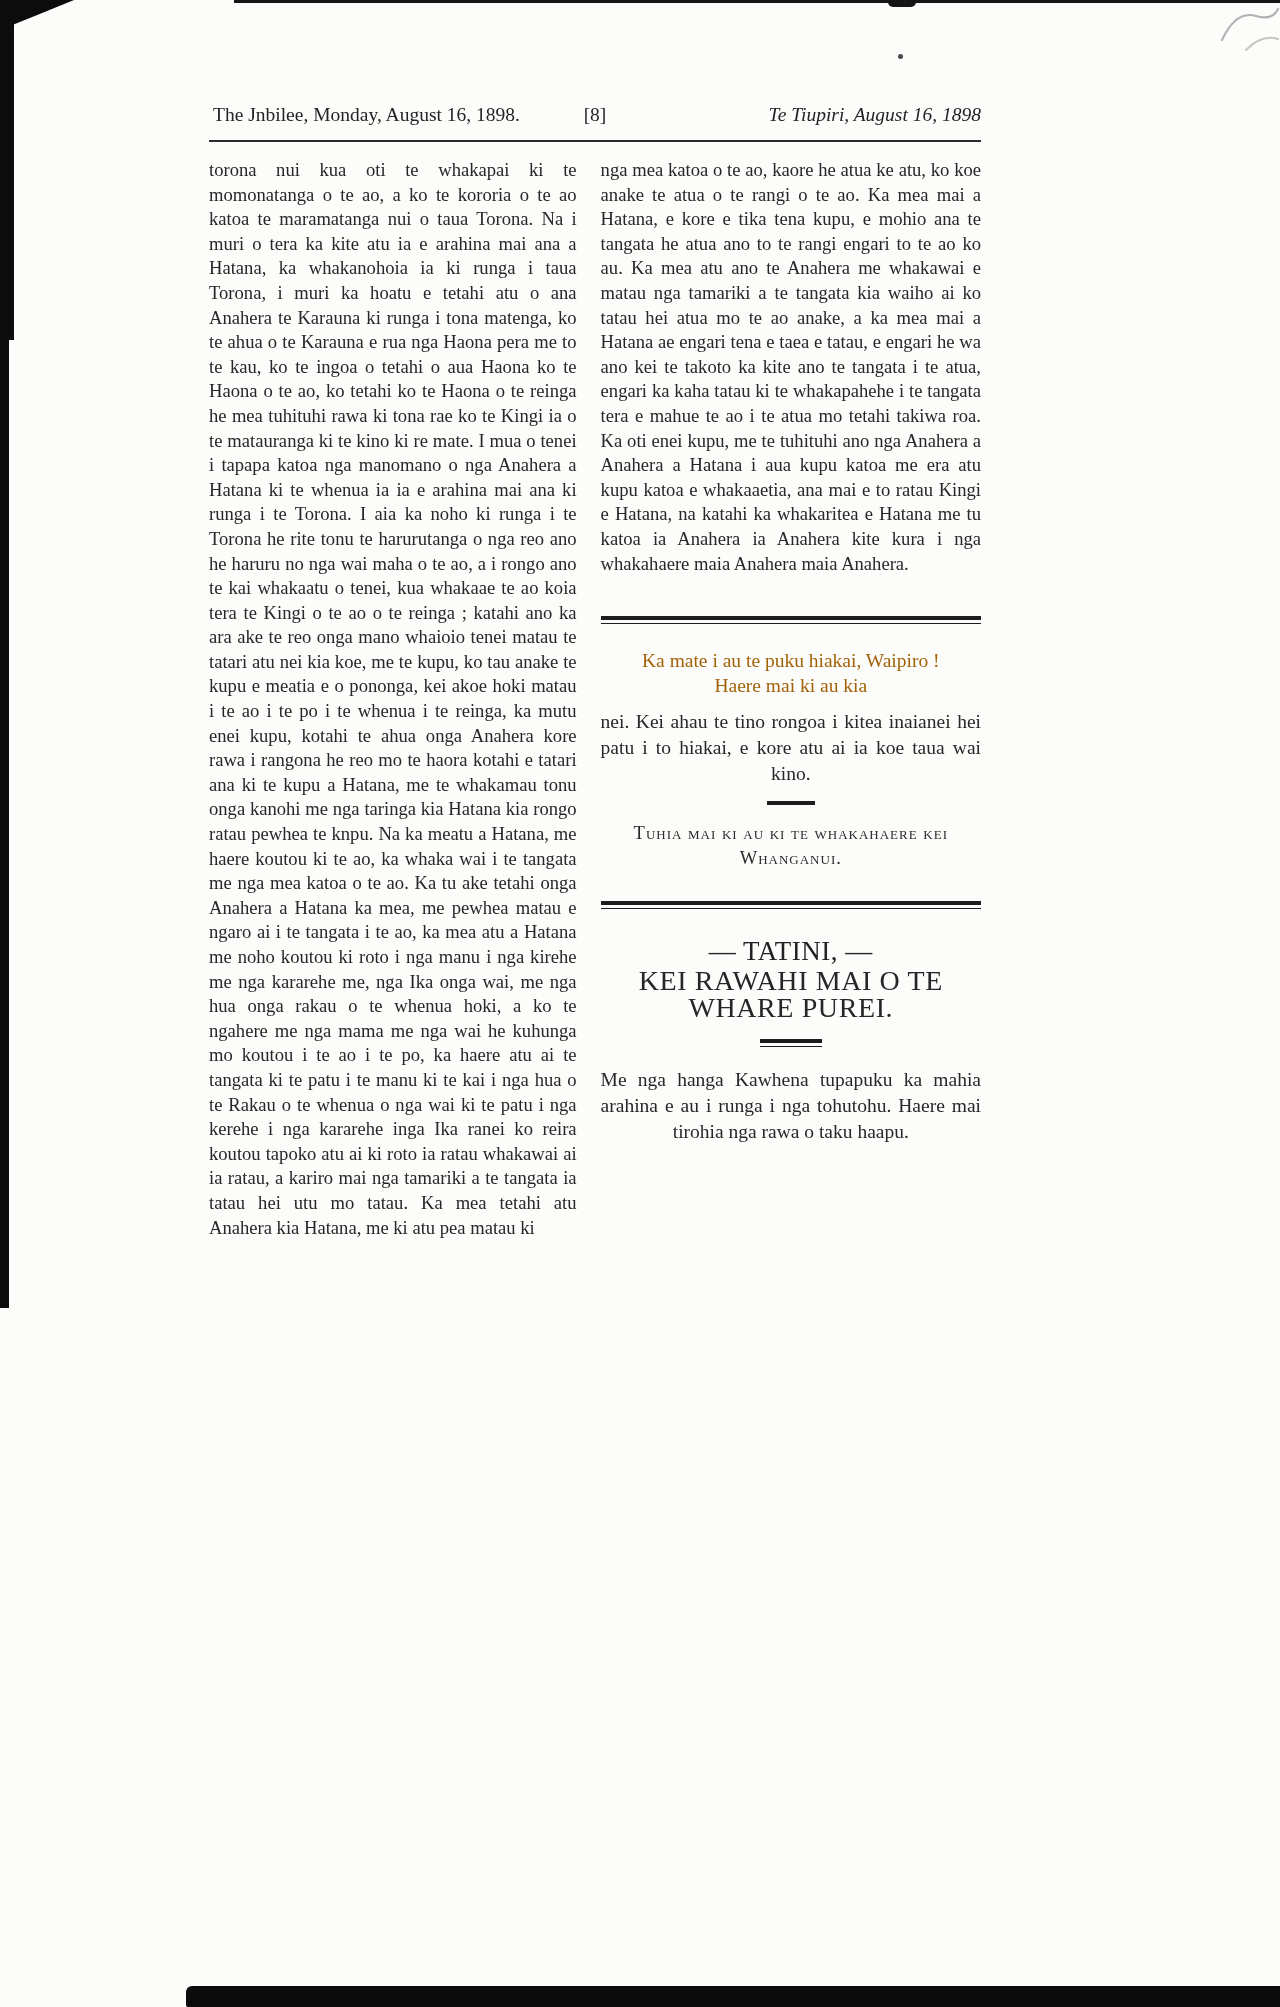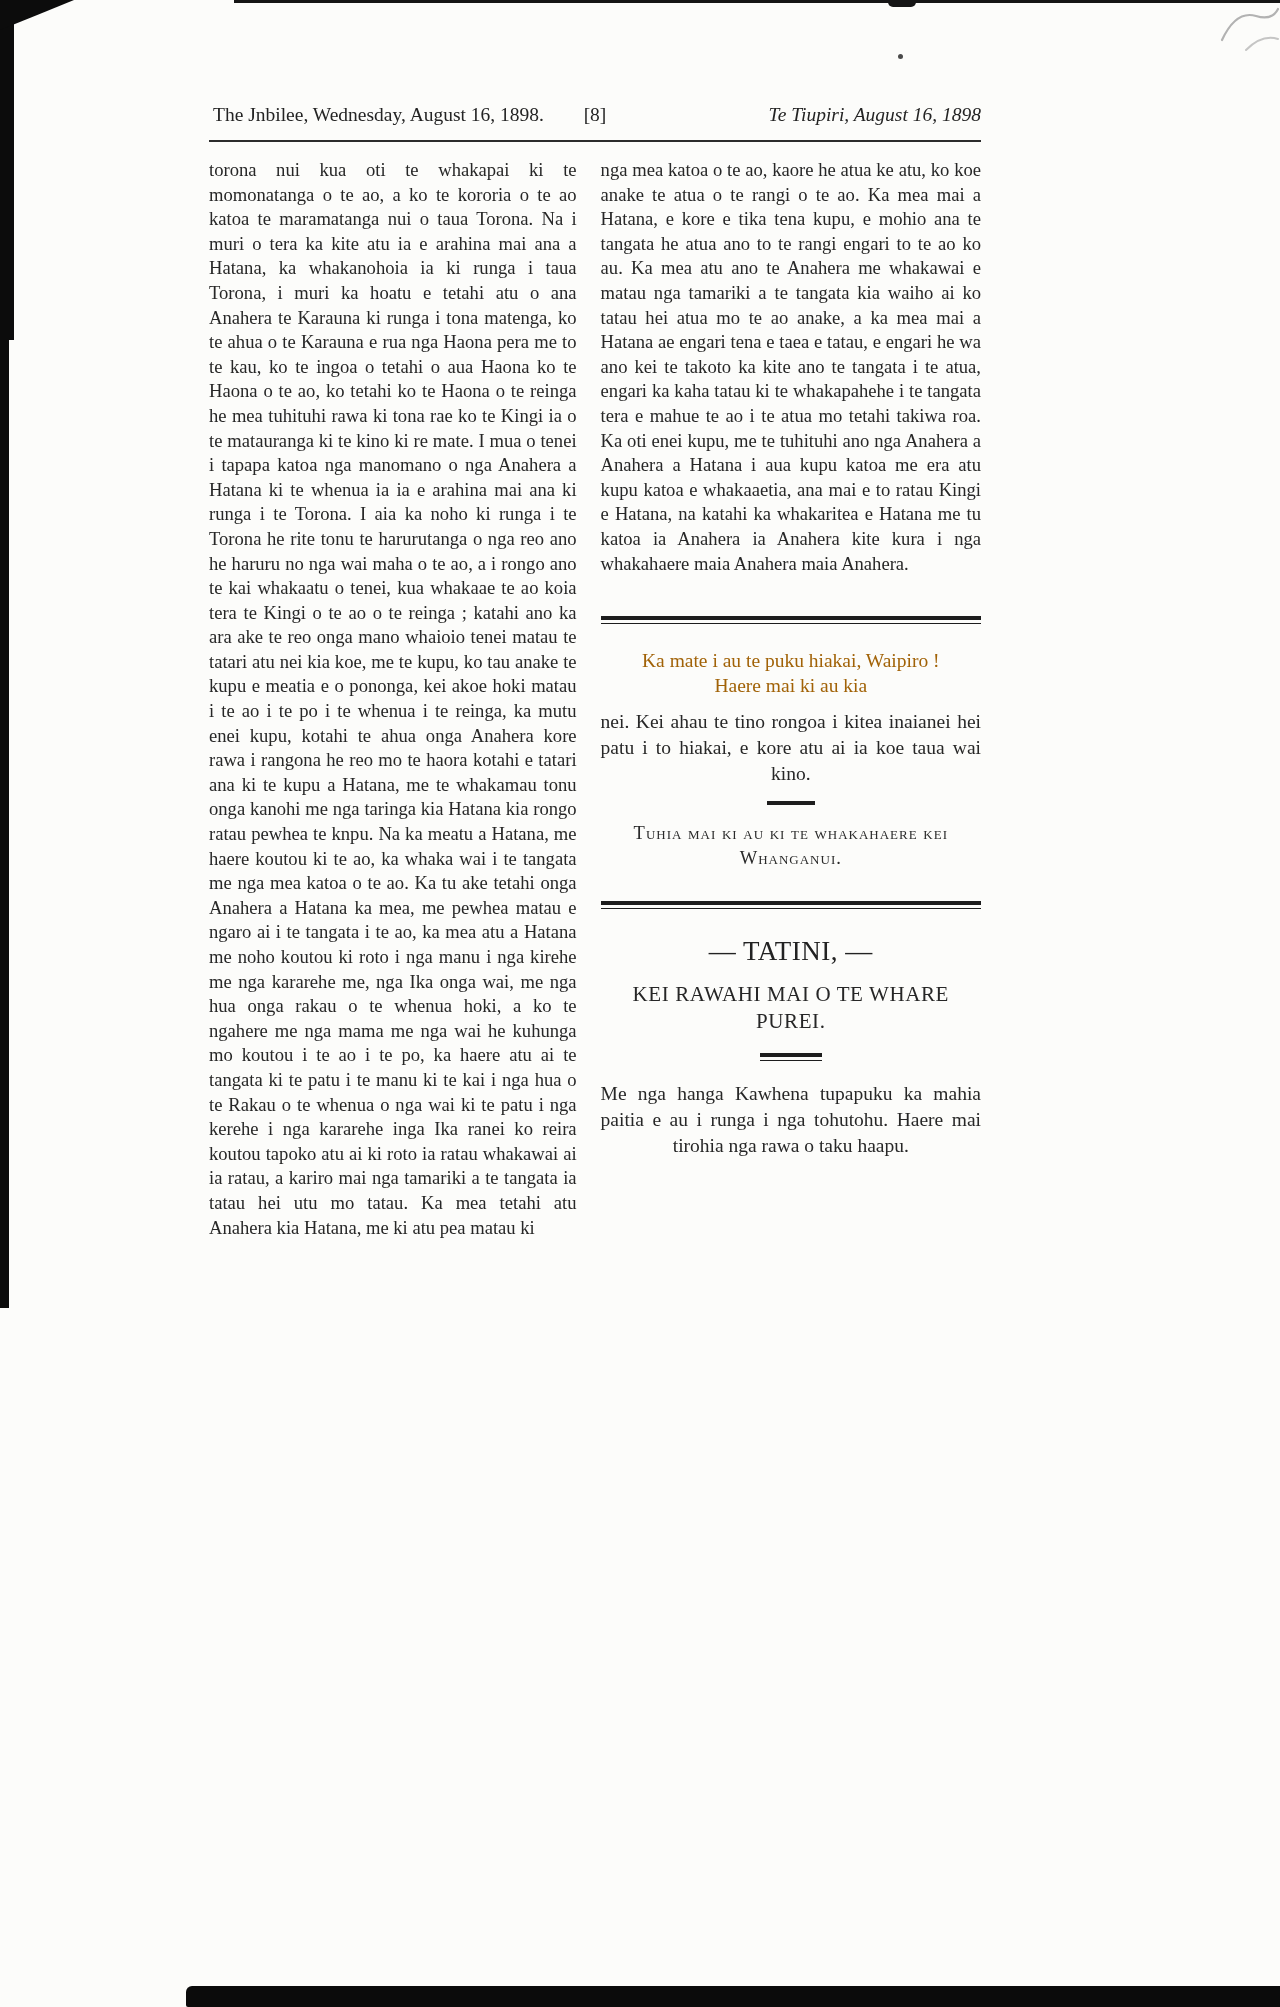--- a/index.html
+++ b/index.html
@@ -80,22 +80,22 @@
     font-variant: small-caps;
     font-size: 18.5px; line-height: 25px; letter-spacing: 1px;
     color: #2a2a2a;
   }
 
   .tatini-title {
     margin-top: 26px; text-align: center;
     font-size: 27px; line-height: 32px; letter-spacing: .5px; color: #222;
   }
   .tatini-subtitle {
-    margin-top: 14px; text-align: center;
-    font-size: 21px; line-height: 27px; letter-spacing: .6px; color: #262626;
+    text-align: center;
+    font-size: 28px; line-height: 27px; letter-spacing: .6px; color: #262626;
   }
   .tatini-para {
     margin-top: 20px;
     font-size: 19.5px; line-height: 26px;
     text-align: justify; text-align-last: center;
     color: #272727;
   }
   .tatini-para + .tatini-para { margin-top: 18px; }
 </style>
 </head>
@@ -113,21 +113,21 @@
     <svg width="62" height="52" viewBox="0 0 62 52">
       <path d="M4 36 Q18 6 38 12 Q54 17 60 5" stroke="#9a9a9a" fill="none" stroke-width="2.2" stroke-linecap="round"></path>
       <path d="M28 46 Q44 30 60 35" stroke="#b3b3b3" fill="none" stroke-width="2" stroke-linecap="round"></path>
     </svg>
   </div>
   <div class="artifact bottom-bar"></div>
 
   <div class="content">
 
     <div class="masthead">
-      <span class="mh-left">The Jnbilee, Wednesday, August 16, 1898.</span>
+      <span class="mh-left">The Jnbilee, Monday, August 16, 1898.</span>
       <span class="mh-center">[8]</span>
       <span class="mh-right">Te Tiupiri, August 16, 1898</span>
     </div>
 
     <div class="header-rule"></div>
 
     <div class="columns">
 
       <div class="col-left">
         <p class="body-text">torona nui kua oti te whakapai ki te momonatanga o te ao, a ko te kororia o te ao katoa te maramatanga nui o taua Torona. Na i muri o tera ka kite atu ia e arahina mai ana a Hatana, ka whakanohoia ia ki runga i taua Torona, i muri ka hoatu e tetahi atu o ana Anahera te Karauna ki runga i tona matenga, ko te ahua o te Karauna e rua nga Haona pera me to te kau, ko te ingoa o tetahi o aua Haona ko te Haona o te ao, ko tetahi ko te Haona o te reinga he mea tuhituhi rawa ki tona rae ko te Kingi ia o te matauranga ki te kino ki re mate.  I mua o tenei i tapapa katoa nga manomano o nga Anahera a Hatana ki te whenua ia ia e arahina mai ana ki runga i te Torona.  I aia ka noho ki runga i te Torona he rite tonu te harurutanga o nga reo ano he haruru no nga wai maha o te ao, a i rongo ano te kai whakaatu o tenei, kua whakaae te ao koia tera te Kingi o te ao o te reinga ; katahi ano ka ara ake te reo onga mano whaioio tenei matau te tatari atu nei kia koe, me te kupu, ko tau anake te kupu e meatia e o pononga, kei akoe hoki matau i te ao i te po i te whenua i te reinga, ka mutu enei kupu, kotahi te ahua onga Anahera kore rawa i rangona he reo mo te haora kotahi e tatari ana ki te kupu a Hatana, me te whakamau tonu onga kanohi me nga taringa kia Hatana kia rongo ratau pewhea te knpu.  Na ka meatu a Hatana, me haere koutou ki te ao, ka whaka wai i te tangata me nga mea katoa o te ao.  Ka tu ake tetahi onga Anahera a Hatana ka mea, me pewhea matau e ngaro ai i te tangata i te ao, ka mea atu a Hatana me noho koutou ki roto i nga manu i nga kirehe me nga kararehe me, nga Ika onga wai, me nga hua onga rakau o te whenua hoki, a ko te ngahere me nga mama me nga wai he kuhunga mo koutou i te ao i te po, ka haere atu ai te tangata ki te patu i te manu ki te kai i nga hua o te Rakau o te whenua o nga wai ki te patu i nga kerehe i nga kararehe inga Ika ranei ko reira koutou tapoko atu ai ki roto ia ratau whakawai ai ia ratau, a kariro mai nga tamariki a te tangata ia tatau hei utu mo tatau.  Ka mea tetahi atu Anahera kia Hatana, me ki atu pea matau ki</p>
@@ -156,19 +156,19 @@
             <div class="thin"></div>
         </div>
 
         <div>
           <p class="tatini-title">— TATINI, —</p>
           <p class="tatini-subtitle">KEI RAWAHI MAI O TE WHARE PUREI.</p>
           <div class="short-rule-2">
             <div class="thick"></div>
               <div class="thin"></div>
           </div>
-          <p class="tatini-para">Me nga hanga Kawhena tupapuku ka mahia paitia e au i runga i nga tohutohu.  Haere mai tirohia nga rawa o taku haapu.</p>
+          <p class="tatini-para">Me nga hanga Kawhena tupapuku ka mahia arahina e au i runga i nga tohutohu.  Haere mai tirohia nga rawa o taku haapu.</p>
         </div>
 
       </div>
     </div>
   </div>
 </div>
 
 </body></html>

